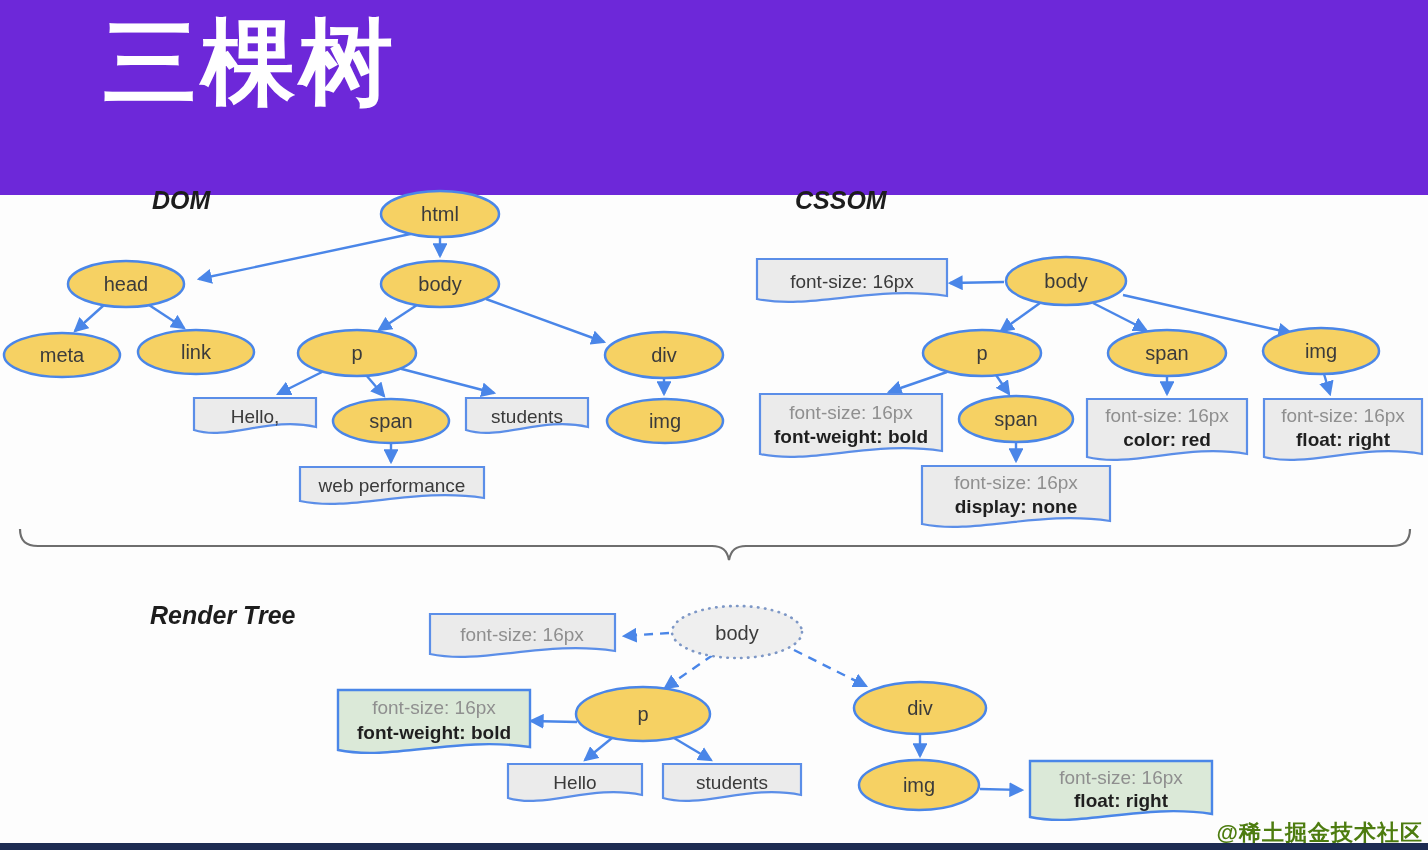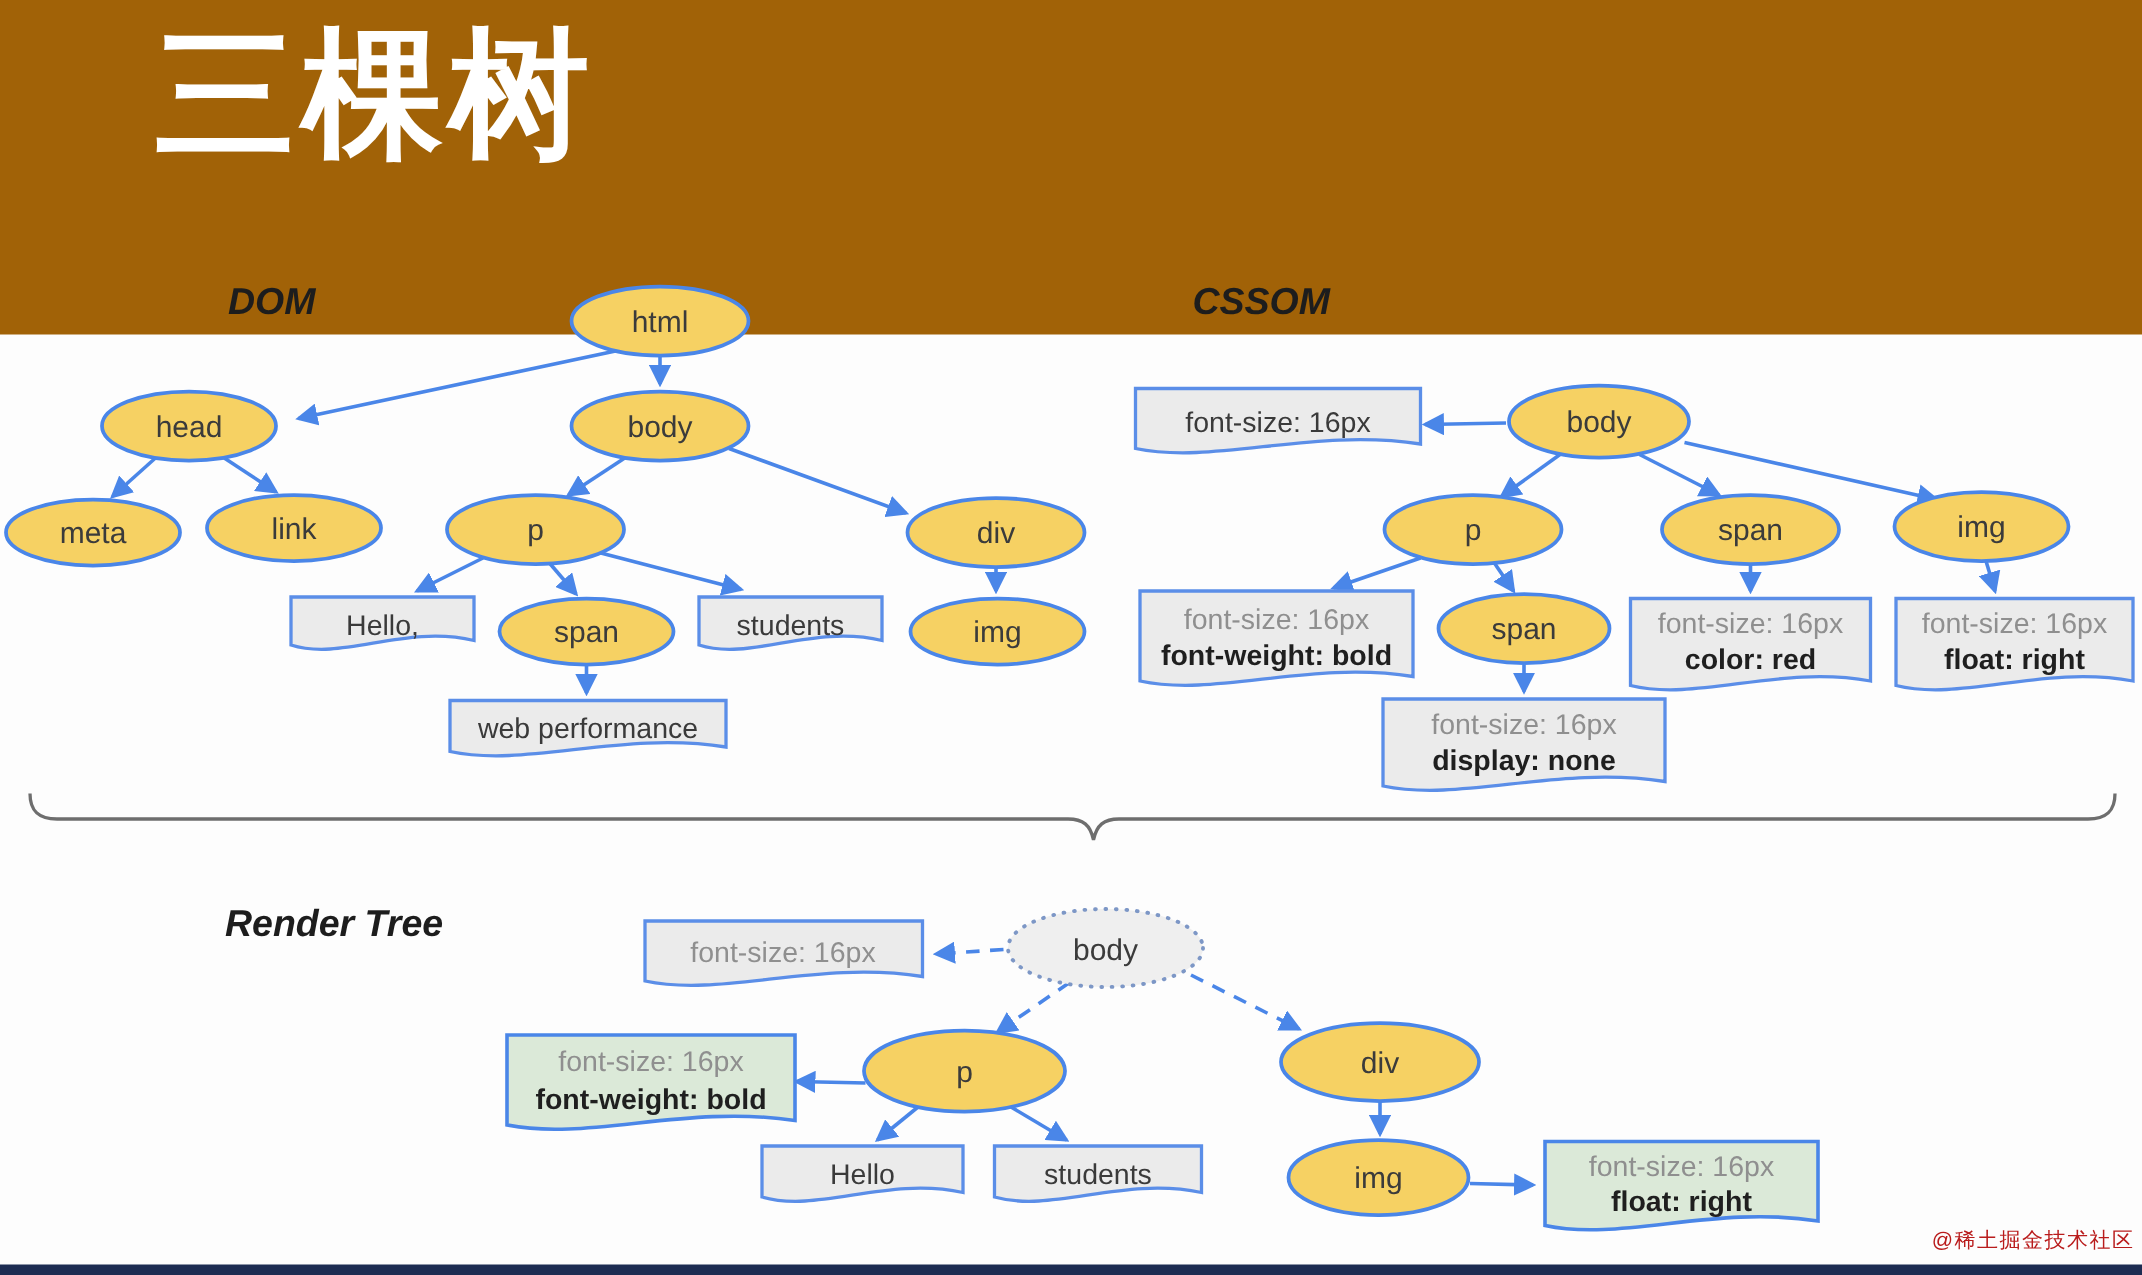--- a/index.html
+++ b/index.html
@@ -1,22 +1,22 @@
 <!DOCTYPE html>
 <html><head>
 <meta charset="utf-8">
 <style>
   html,body{margin:0;padding:0;background:#fff;}
   .stage{position:relative;width:1428px;height:850px;overflow:hidden;background:#fdfdfd;
          font-family:"Liberation Sans","DejaVu Sans",sans-serif;}
-  .banner{position:absolute;left:0;top:0;width:1428px;height:223px;background:#a16207;}
+  .banner{position:absolute;left:0;top:0;width:1428px;height:195px;background:#6d28d9;}
   .banner .title{position:absolute;left:103px;top:2px;color:#ffffff;font-size:94px;
                  font-weight:700;letter-spacing:4px;line-height:1.3;}
   .diagram{position:absolute;left:0;top:173px;width:1428px;height:670px;display:block;}
-  .watermark{position:absolute;right:5px;top:818px;font-size:14px;color:#b91c1c;letter-spacing:1px;}
+  .watermark{position:absolute;right:5px;top:818px;font-size:22px;color:#4d7c0f;letter-spacing:1px;font-weight:bold;}
   .bottombar{position:absolute;left:0;top:843px;width:1428px;height:7px;background:#1d2c52;}
 
   
   text{font-family:"Liberation Sans","DejaVu Sans",sans-serif;}
   .sec{font-size:25px;font-weight:700;font-style:italic;fill:#1d1d1d;}
   .node{font-size:20px;fill:#3b3b3b;text-anchor:middle;}
   .boxtext{font-size:19px;fill:#3a3a3a;text-anchor:middle;}
   .graytext{font-size:19px;fill:#8f8f8f;text-anchor:middle;}
   .darktext{font-size:19px;fill:#1f1f1f;font-weight:600;text-anchor:middle;}
   .yell{fill:#f6d163;stroke:#4a86e8;stroke-width:2.5;}

